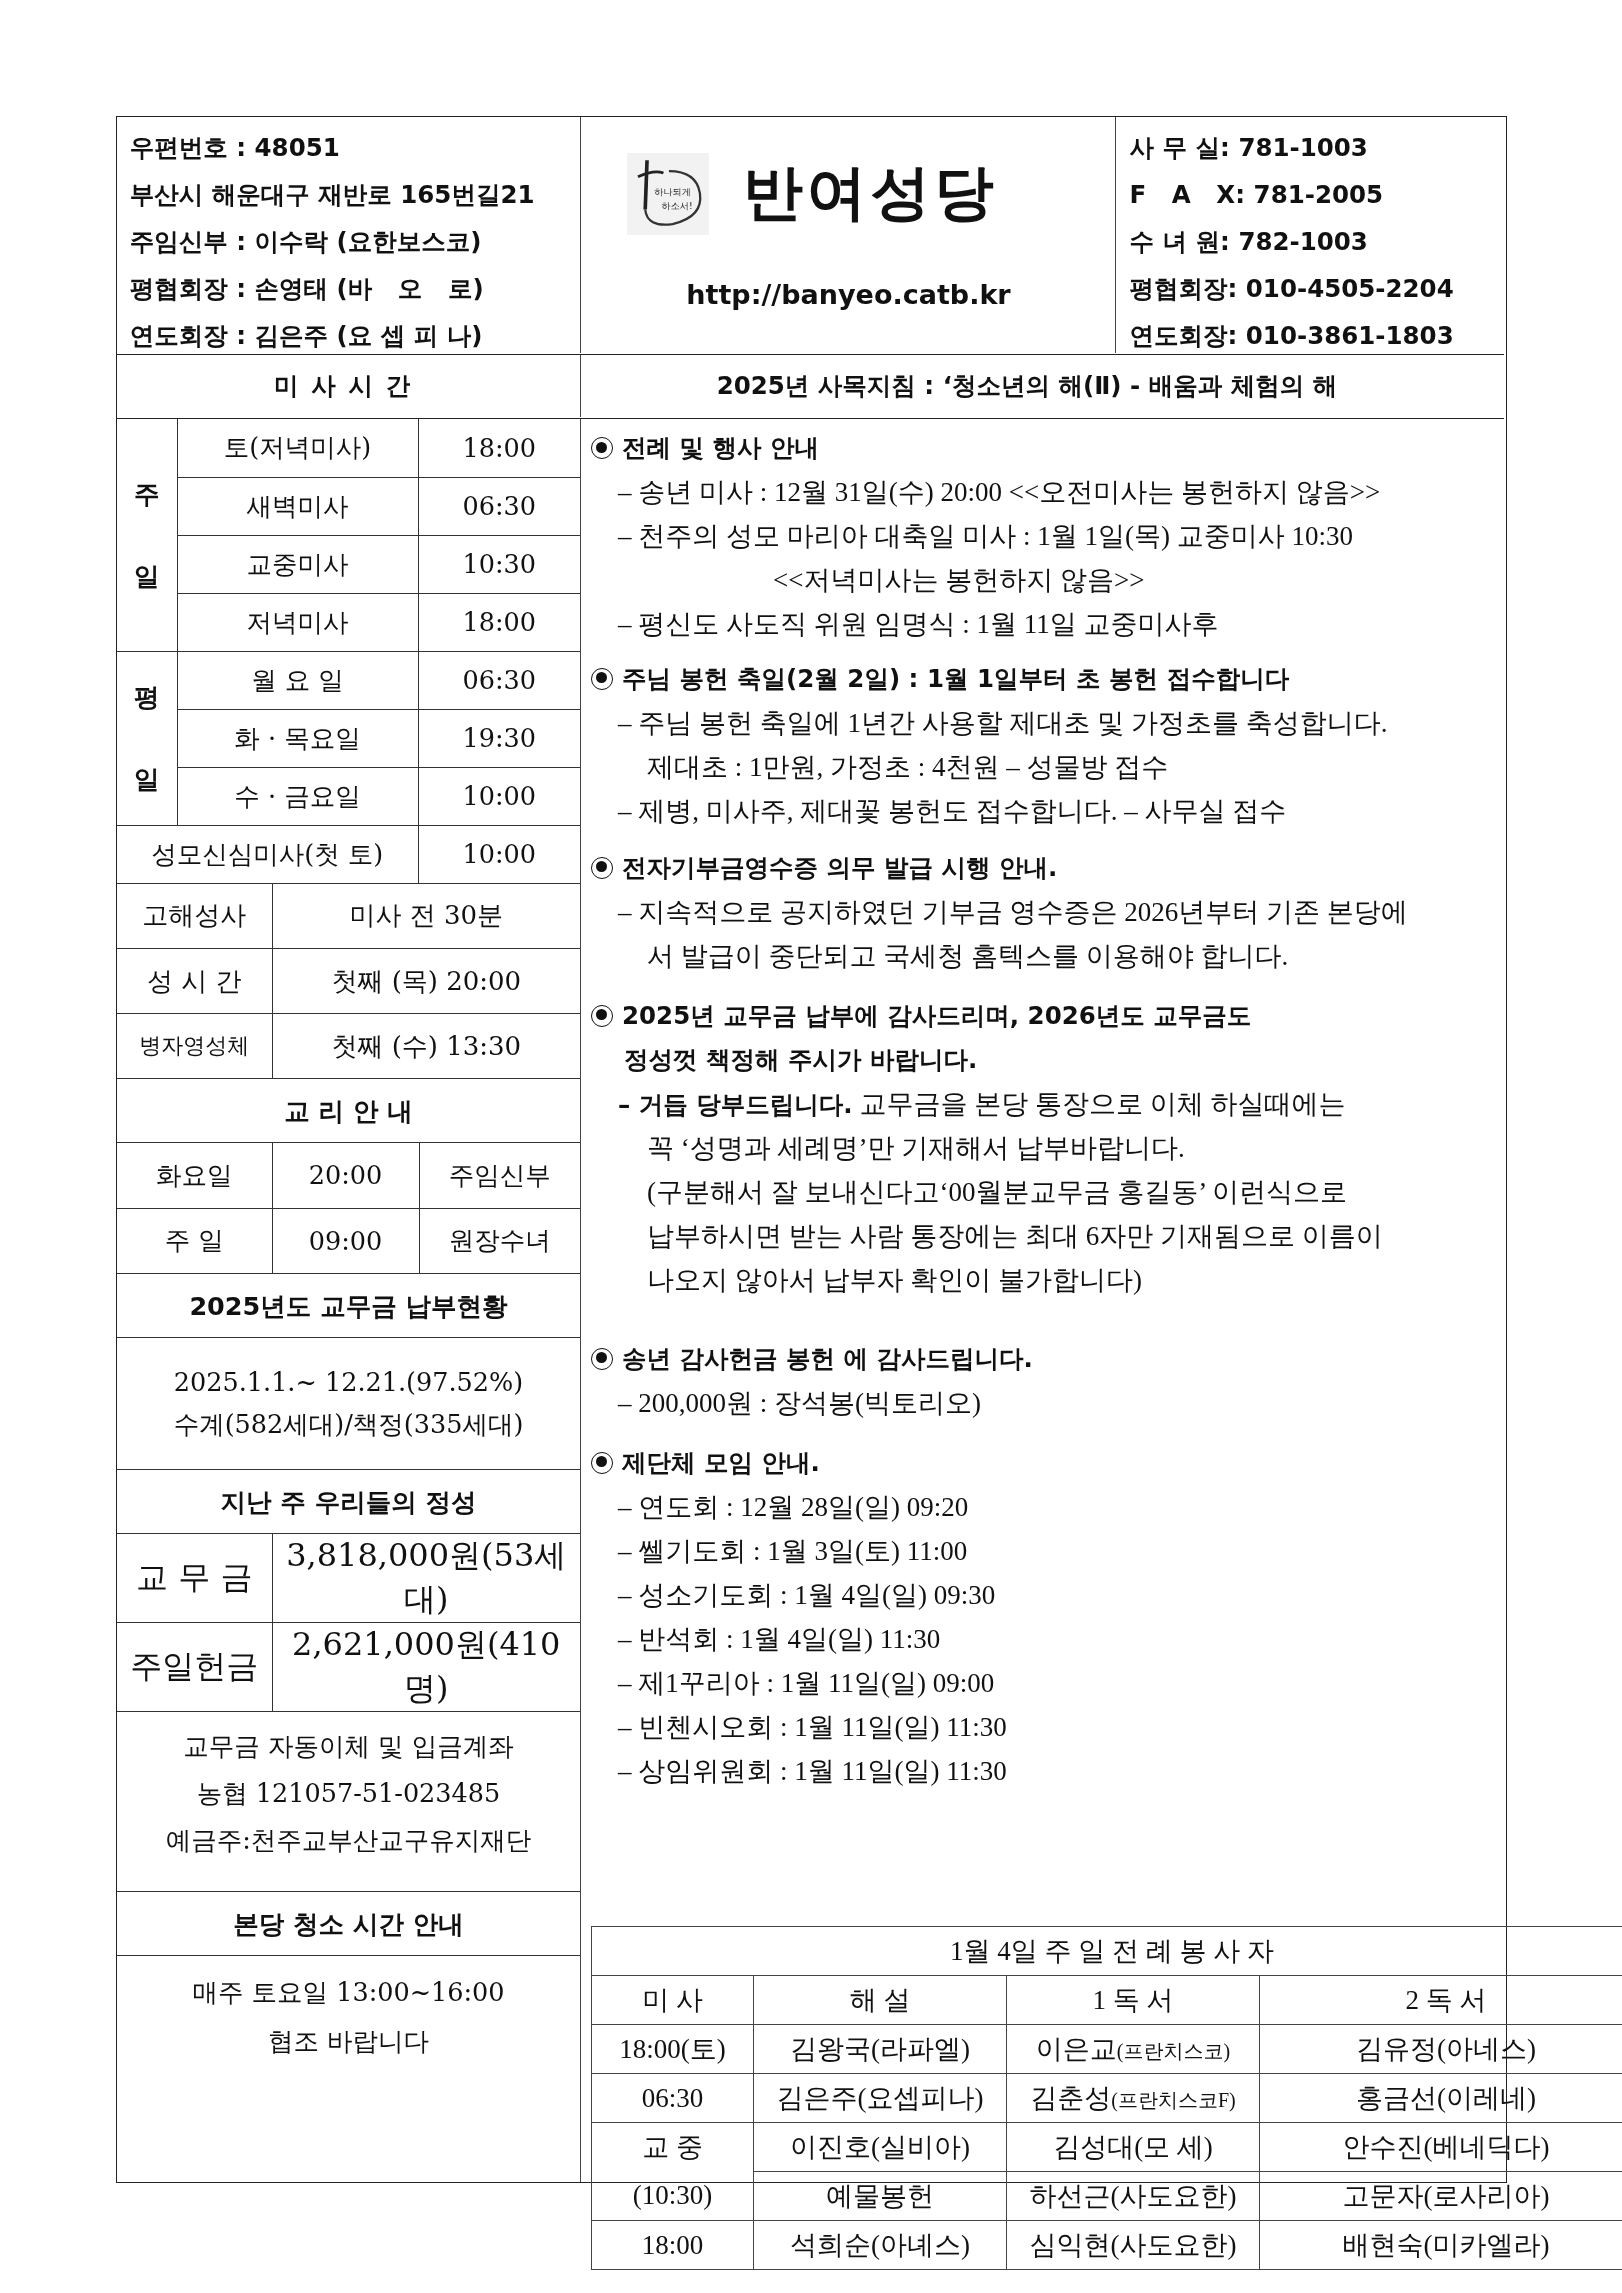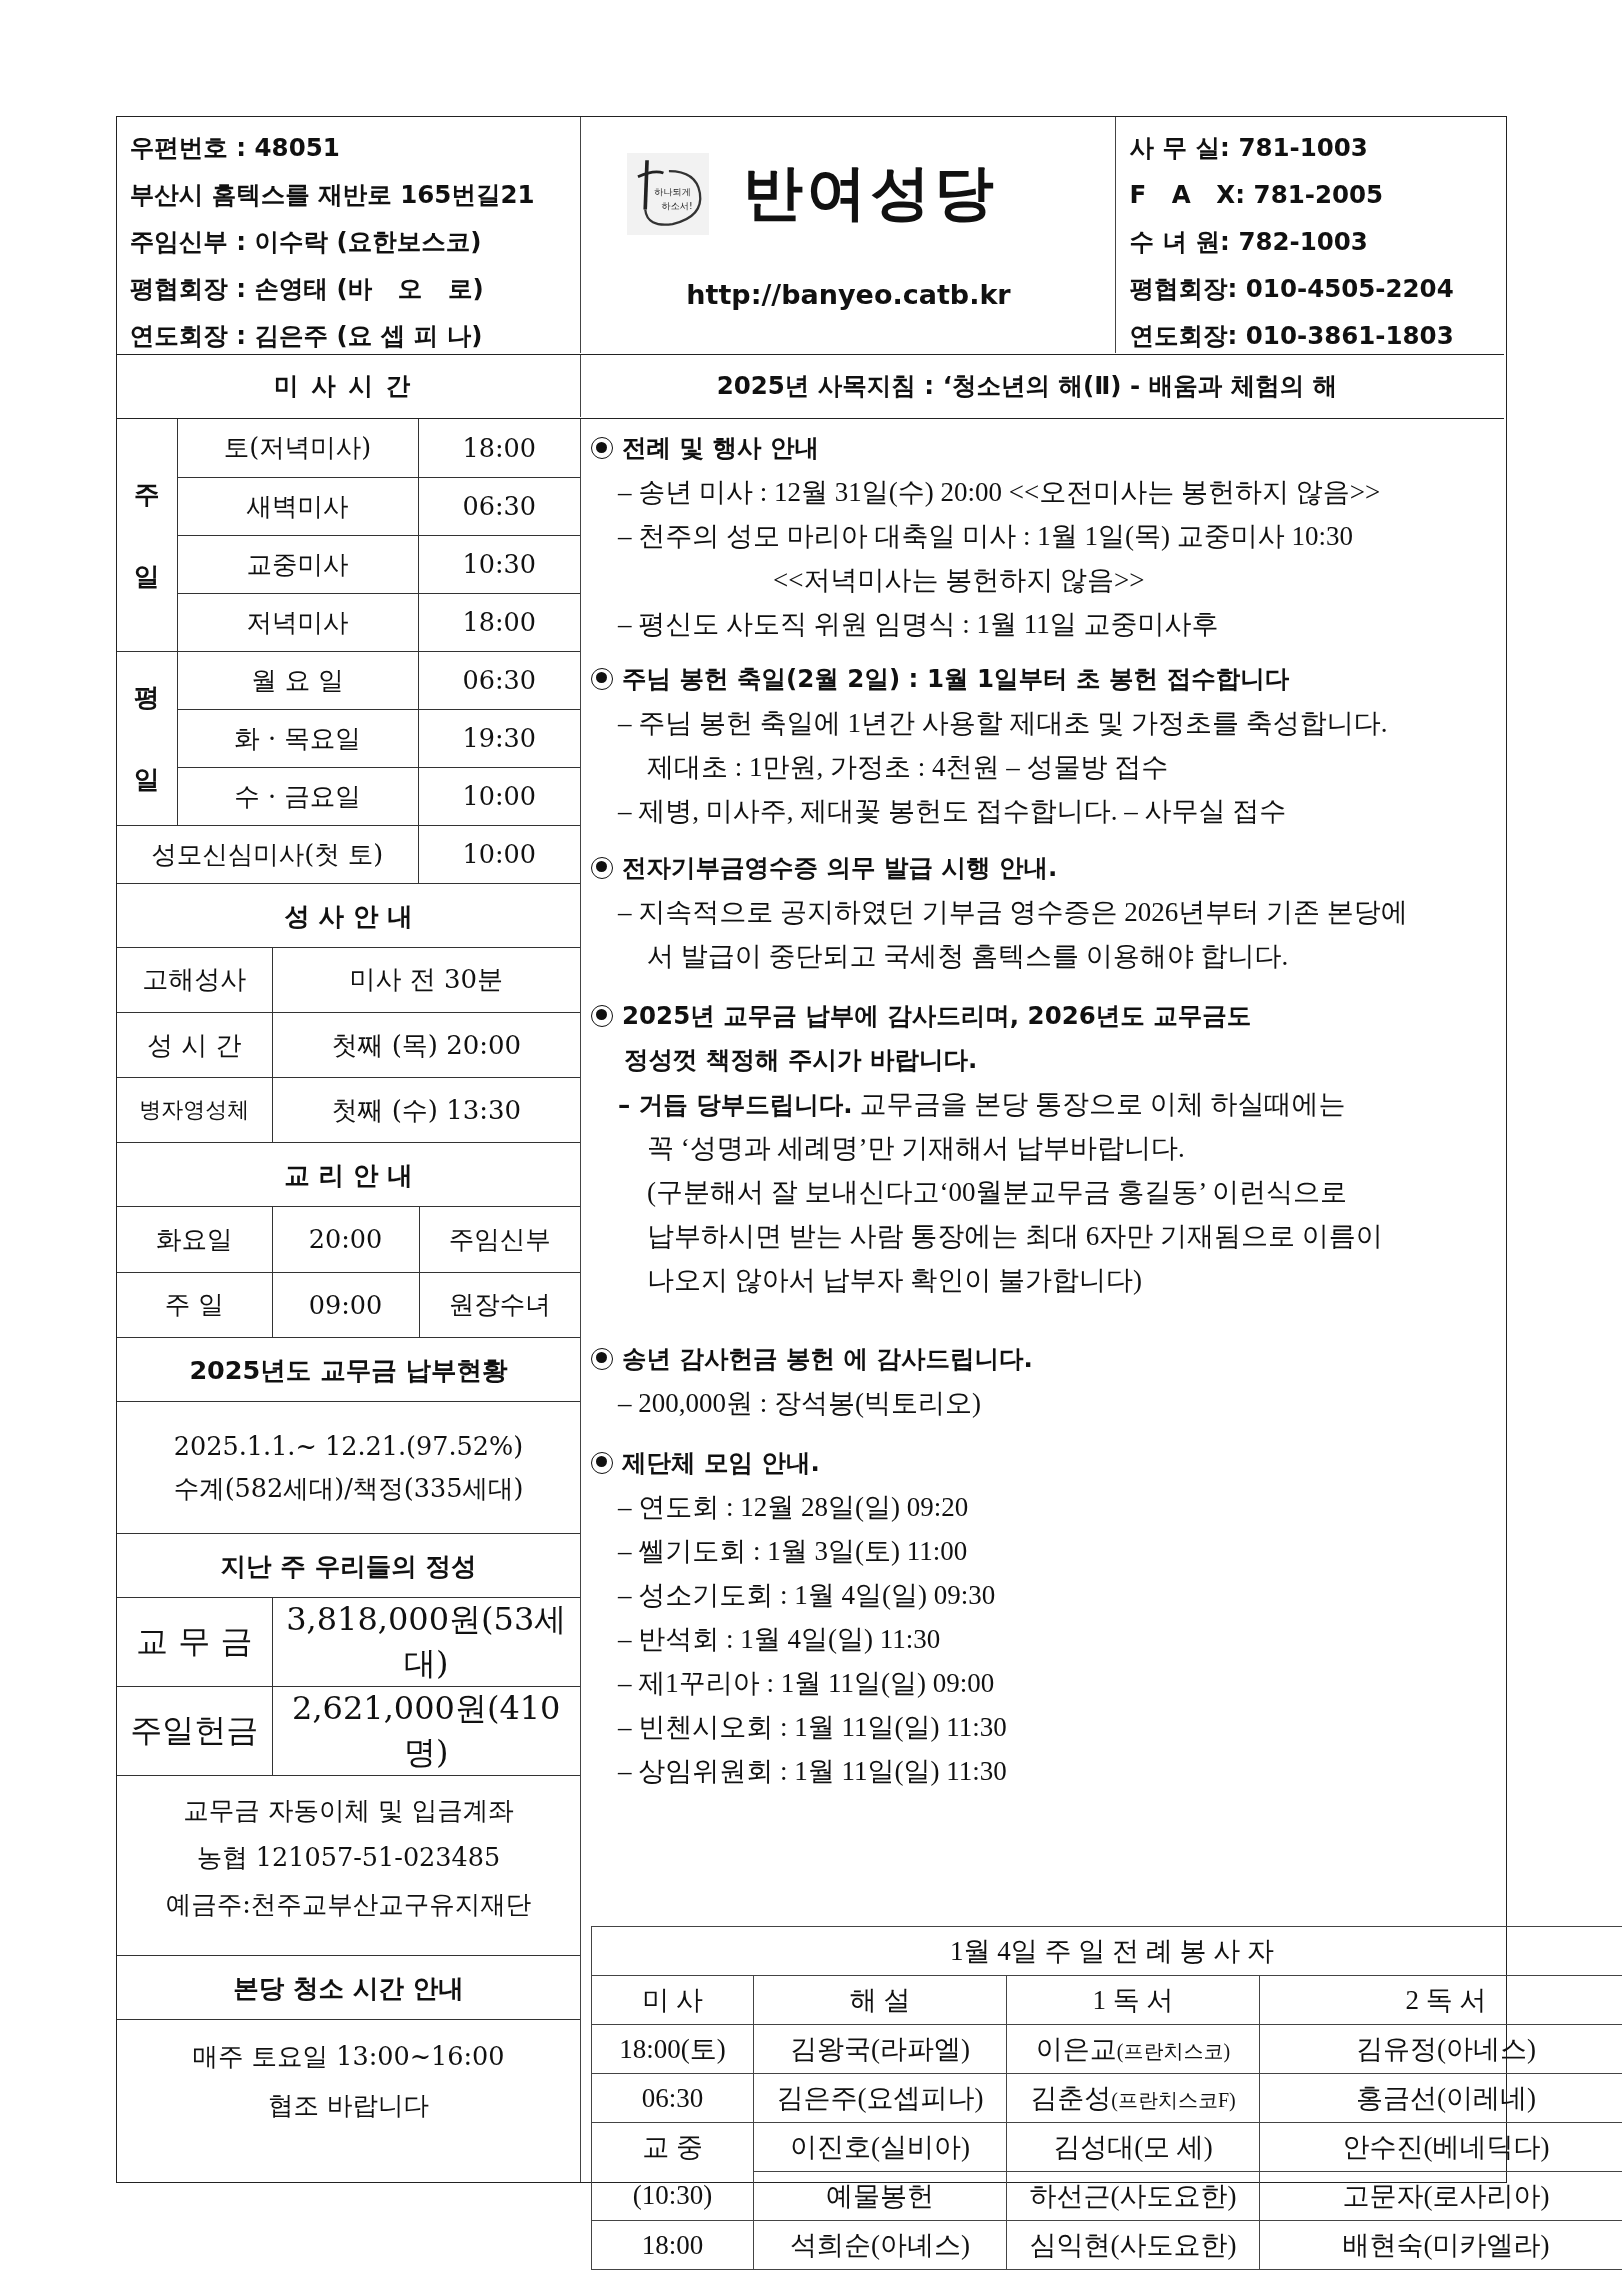--- a/index.html
+++ b/index.html
@@ -59,21 +59,21 @@
   .small { font-size: 20px; }
 </style>
 </head>
 <body>
 
 <div class="frame">
 
   <div class="hdr">
     <div class="hdr-left sans">
       <div class="ln">우편번호 : 48051</div>
-      <div class="ln">부산시 홈텍스를 재반로 165번길21</div>
+      <div class="ln">부산시 해운대구 재반로 165번길21</div>
       <div class="ln">주임신부 : 이수락 (요한보스코)</div>
       <div class="ln">평협회장 : 손영태 (바   오   로)</div>
       <div class="ln">연도회장 : 김은주 (요 셉 피 나)</div>
     </div>
     <div class="hdr-mid">
       <div class="logo">
         <svg width="82" height="82" viewBox="0 0 90 90">
           <rect x="0" y="0" width="90" height="90" fill="#f2f2f2"></rect>
           <path d="M22 8 L20 62" stroke="#222" stroke-width="4" fill="none"></path>
           <path d="M12 26 Q30 18 40 22" stroke="#222" stroke-width="3" fill="none"></path>
@@ -138,21 +138,20 @@
         <td>수 · 금요일</td>
         <td class="time">10:00</td>
       </tr>
       <tr>
         <td colspan="2">성모신심미사(첫 토)</td>
         <td class="time">10:00</td>
       </tr>
     </tbody>
       </table>
 
-    <div class="sec-h sans">성 사 안 내</div>
     <table class="sac">
       <tbody>
           <tr>
         <td style="width:155px;border-top:none">고해성사</td>
         <td style="border-top:none">미사   전   30분</td>
       </tr>
       <tr>
         <td>성 시 간</td>
         <td>첫째 (목) 20:00</td>
       </tr>

